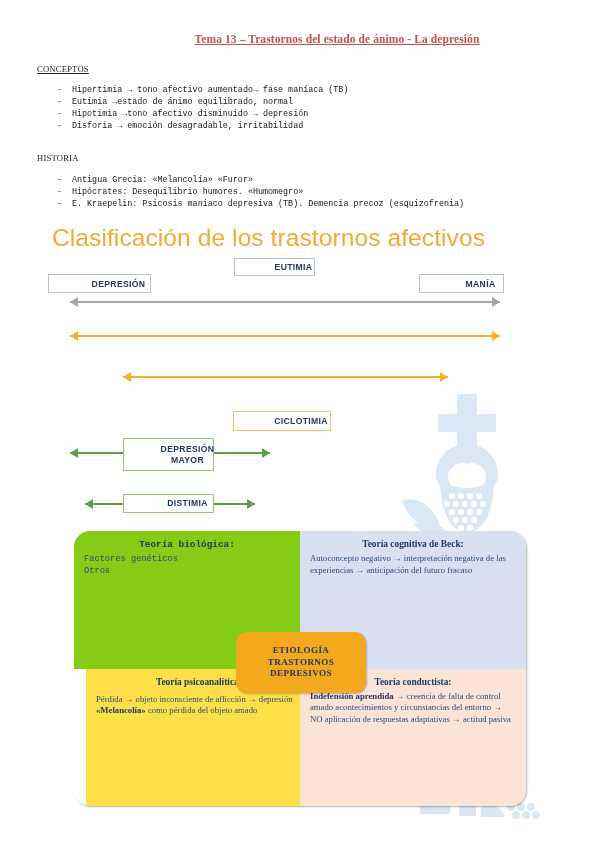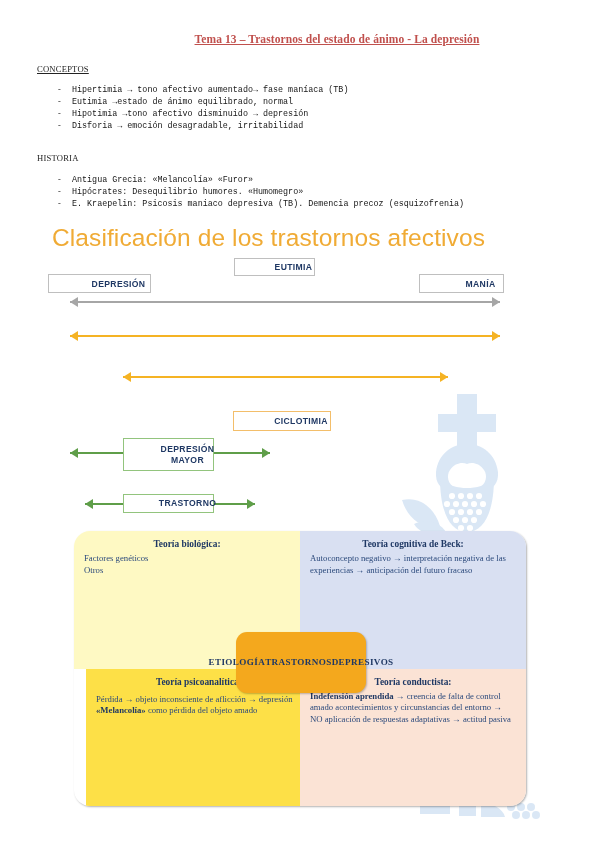--- a/index.html
+++ b/index.html
@@ -157,21 +157,21 @@
   }
   .quad {
     position: absolute;
     box-sizing: border-box;
     width: 50%;
     height: 50%;
     padding: 8px 10px 6px 10px;
     font-family: "Liberation Serif", serif;
     color: #1f3864;
   }
-  #quad-biologica   { left: 0;    top: 0;    background: #fef9c3; }
+  #quad-biologica   { left: 0;    top: 0;    background: #84cc16; font-family: Liberation Mono, monospace; }
   #quad-cognitiva   { left: 50%;  top: 0;    background: #d9e0f2; }
   #quad-psico       { left: 12px;    top: 50%;  background: #fde047; }
   #quad-conductista { left: 50%;  top: 50%;  background: #fbe3d5; }
 
   .quad-title {
     text-align: center;
     font-weight: bold;
     font-size: 9.4px;
     margin-bottom: 4px;
     color: #1f3864;
@@ -186,21 +186,21 @@
 
   #etiologia-center {
     position: absolute;
     left: 236px;
     top: 632px;
     width: 130px;
     height: 61px;
     background: #f4a81d;
     border-radius: 11px;
     display: flex;
-    flex-direction: row;
+    flex-direction: column;
     align-items: center;
     justify-content: center;
     font-family: "Liberation Serif", serif;
     font-weight: bold;
     font-size: 9.1px;
     line-height: 11.4px;
     color: #1f3864;
     letter-spacing: 0.4px;
     text-align: center;
     z-index: 10;
@@ -340,21 +340,21 @@
   <div class="nav-box green" style="left:123px; top:438px; width:91px; height:33px; flex-direction:column;">
     <span>DEPRESIÓN</span>
     <span>MAYOR</span>
   </div>
 
   <div class="axis green" style="left:85px; top:503px; width:170px;">
     <div class="bar"></div>
     <div class="arrowhead left"></div>
     <div class="arrowhead right"></div>
   </div>
-  <div class="nav-box green" style="left:123px; top:494px; width:91px; height:19px;">TRASTORNO</div>
+  <div class="nav-box green" style="left:123px; top:494px; width:91px; height:19px;">DISTIMIA</div>
 
   <div id="quadrant-diagram">
 
     <div class="quad" id="quad-biologica">
       <div class="quad-title">Teoría biológica:</div>
       <div class="quad-line">Factores genéticos</div>
       <div class="quad-line">Otros</div>
     </div>
 
     <div class="quad" id="quad-cognitiva">

